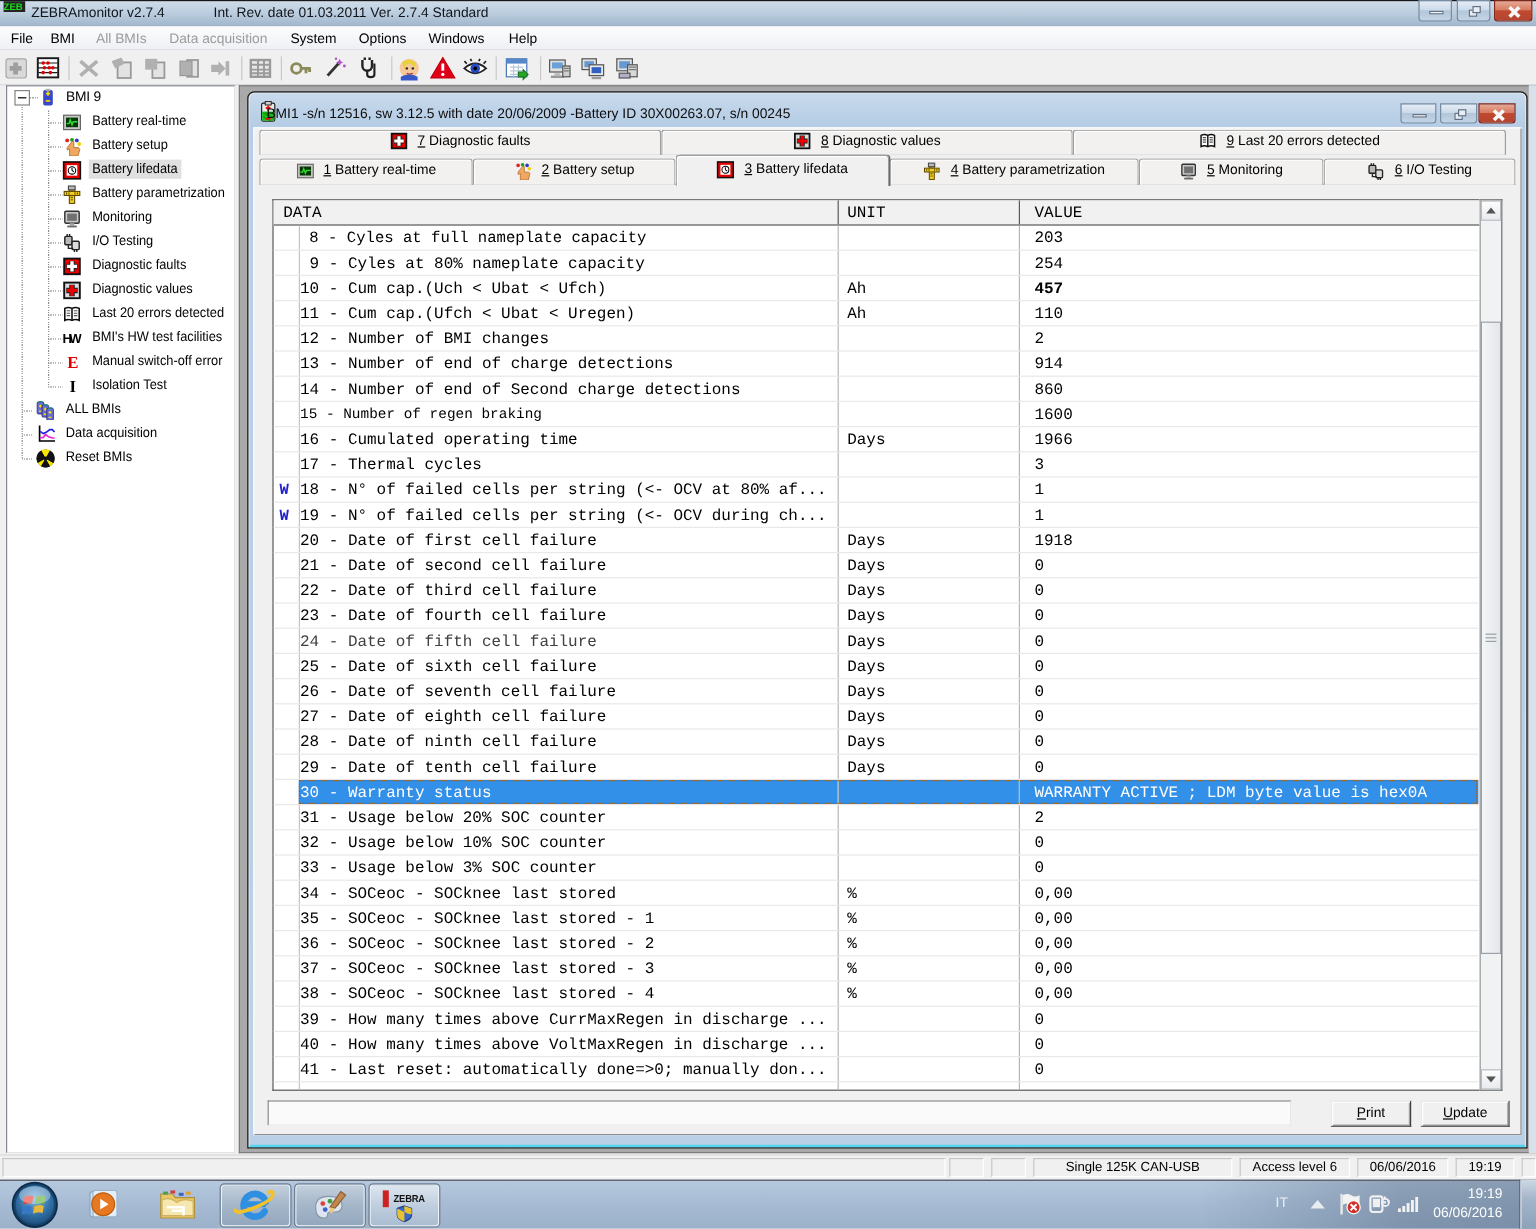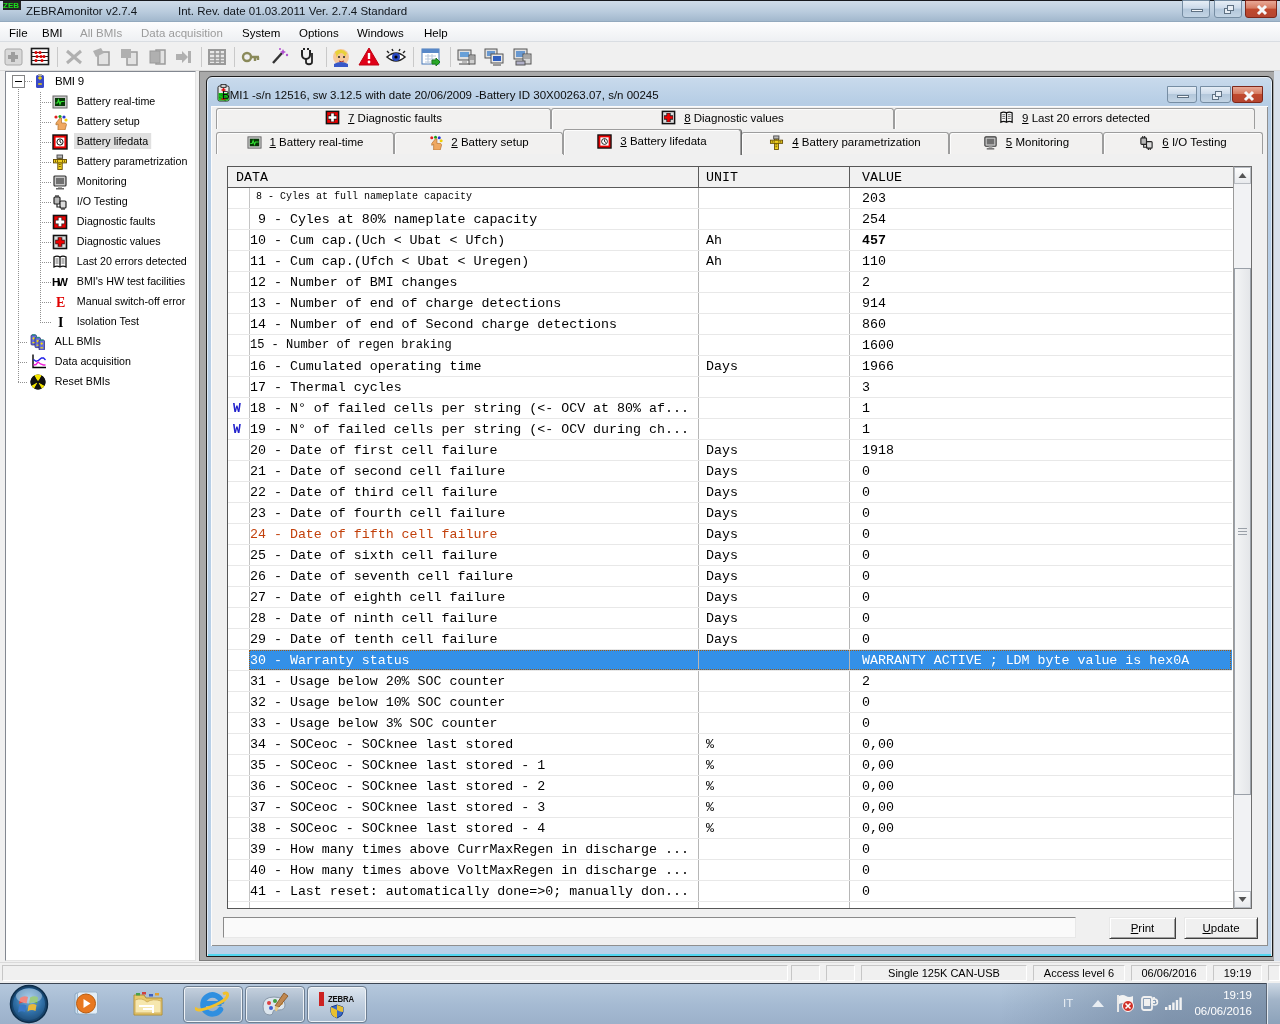--- a/index.html
+++ b/index.html
@@ -429,21 +429,21 @@
  border-bottom:1px solid #5a5a5a;box-sizing:border-box;font-size:13.3px;color:#111;"></div>
 <div class="ab mono" style="left:236px;top:170px;font-size:13.3px;">DATA</div>
 <div class="ab mono" style="left:706px;top:170px;font-size:13.3px;">UNIT</div>
 <div class="ab mono" style="left:862px;top:170px;font-size:13.3px;">VALUE</div>
 <div class="ab" style="left:698px;top:167px;width:1px;height:20px;background:#5a5a5a;"></div>
 <div class="ab" style="left:849px;top:167px;width:1px;height:20px;background:#5a5a5a;"></div>
 <div class="ab" style="left:698px;top:188px;width:1px;height:720px;background:#b6b6b6;"></div>
 <div class="ab" style="left:249px;top:188px;width:1px;height:720px;background:#c4c4c4;"></div>
 <div class="ab" style="left:849px;top:188px;width:1px;height:720px;background:#b6b6b6;"></div>
 <div class="ab" style="left:228px;top:208px;width:1004px;height:1px;background:#e8e8e8;"></div>
-<div class="ab mono" style="left:250px;top:191px;font-size:10px;color:#000;white-space:pre;"> 8 - Cyles at full nameplate capacity</div>
+<div class="ab mono" style="left:250px;top:191px;font-size:13px;color:#000;white-space:pre;"> 8 - Cyles at full nameplate capacity</div>
 <div class="ab mono" style="left:862px;top:191px;font-size:13.3px;color:#000;">203</div>
 <div class="ab" style="left:228px;top:229px;width:1004px;height:1px;background:#e8e8e8;"></div>
 <div class="ab mono" style="left:250px;top:212px;font-size:13.3px;color:#000;white-space:pre;"> 9 - Cyles at 80% nameplate capacity</div>
 <div class="ab mono" style="left:862px;top:212px;font-size:13.3px;color:#000;">254</div>
 <div class="ab" style="left:228px;top:250px;width:1004px;height:1px;background:#e8e8e8;"></div>
 <div class="ab mono" style="left:250px;top:233px;font-size:13.3px;color:#000;white-space:pre;">10 - Cum cap.(Uch &lt; Ubat &lt; Ufch)</div>
 <div class="ab mono" style="left:706px;top:233px;font-size:13.3px;color:#000;">Ah</div>
 <div class="ab mono" style="left:862px;top:233px;font-size:13.3px;color:#000;font-weight:bold;">457</div>
 <div class="ab" style="left:228px;top:271px;width:1004px;height:1px;background:#e8e8e8;"></div>
 <div class="ab mono" style="left:250px;top:254px;font-size:13.3px;color:#000;white-space:pre;">11 - Cum cap.(Ufch &lt; Ubat &lt; Uregen)</div>
@@ -486,21 +486,21 @@
 <div class="ab mono" style="left:862px;top:464px;font-size:13.3px;color:#000;">0</div>
 <div class="ab" style="left:228px;top:502px;width:1004px;height:1px;background:#e8e8e8;"></div>
 <div class="ab mono" style="left:250px;top:485px;font-size:13.3px;color:#000;white-space:pre;">22 - Date of third cell failure</div>
 <div class="ab mono" style="left:706px;top:485px;font-size:13.3px;color:#000;">Days</div>
 <div class="ab mono" style="left:862px;top:485px;font-size:13.3px;color:#000;">0</div>
 <div class="ab" style="left:228px;top:523px;width:1004px;height:1px;background:#e8e8e8;"></div>
 <div class="ab mono" style="left:250px;top:506px;font-size:13.3px;color:#000;white-space:pre;">23 - Date of fourth cell failure</div>
 <div class="ab mono" style="left:706px;top:506px;font-size:13.3px;color:#000;">Days</div>
 <div class="ab mono" style="left:862px;top:506px;font-size:13.3px;color:#000;">0</div>
 <div class="ab" style="left:228px;top:544px;width:1004px;height:1px;background:#e8e8e8;"></div>
-<div class="ab mono" style="left:250px;top:527px;font-size:13.3px;color:#c2410c;white-space:pre;">24 - Date of fifth cell failure</div>
+<div class="ab mono" style="left:250px;top:527px;font-size:13.3px;color:#404040;white-space:pre;">24 - Date of fifth cell failure</div>
 <div class="ab mono" style="left:706px;top:527px;font-size:13.3px;color:#000;">Days</div>
 <div class="ab mono" style="left:862px;top:527px;font-size:13.3px;color:#000;">0</div>
 <div class="ab" style="left:228px;top:565px;width:1004px;height:1px;background:#e8e8e8;"></div>
 <div class="ab mono" style="left:250px;top:548px;font-size:13.3px;color:#000;white-space:pre;">25 - Date of sixth cell failure</div>
 <div class="ab mono" style="left:706px;top:548px;font-size:13.3px;color:#000;">Days</div>
 <div class="ab mono" style="left:862px;top:548px;font-size:13.3px;color:#000;">0</div>
 <div class="ab" style="left:228px;top:586px;width:1004px;height:1px;background:#e8e8e8;"></div>
 <div class="ab mono" style="left:250px;top:569px;font-size:13.3px;color:#000;white-space:pre;">26 - Date of seventh cell failure</div>
 <div class="ab mono" style="left:706px;top:569px;font-size:13.3px;color:#000;">Days</div>
 <div class="ab mono" style="left:862px;top:569px;font-size:13.3px;color:#000;">0</div>

